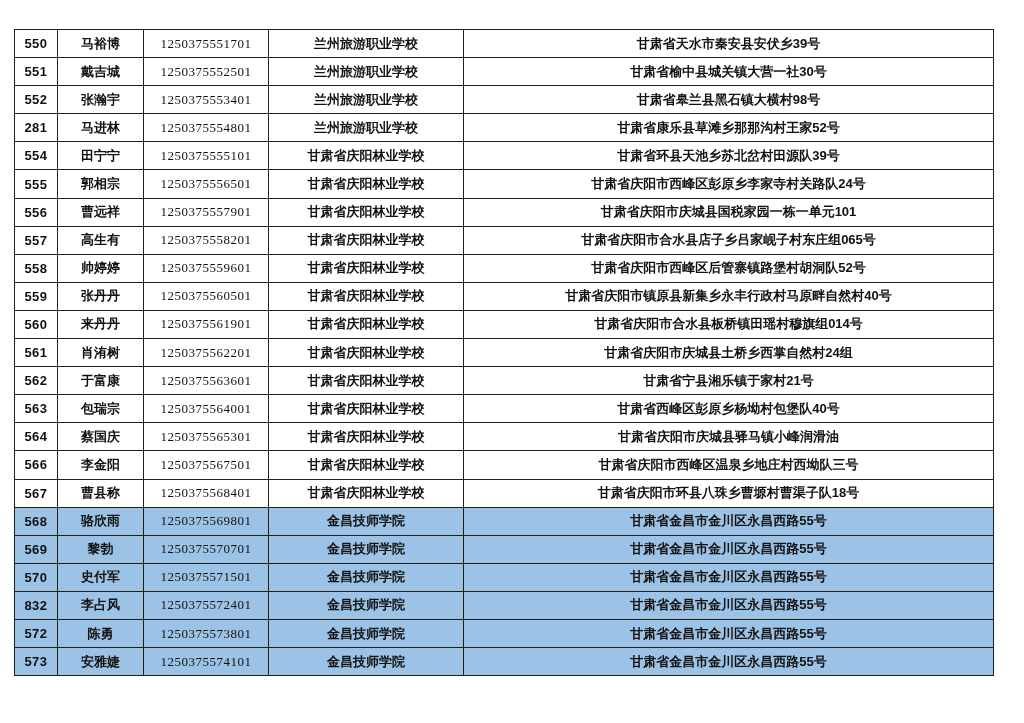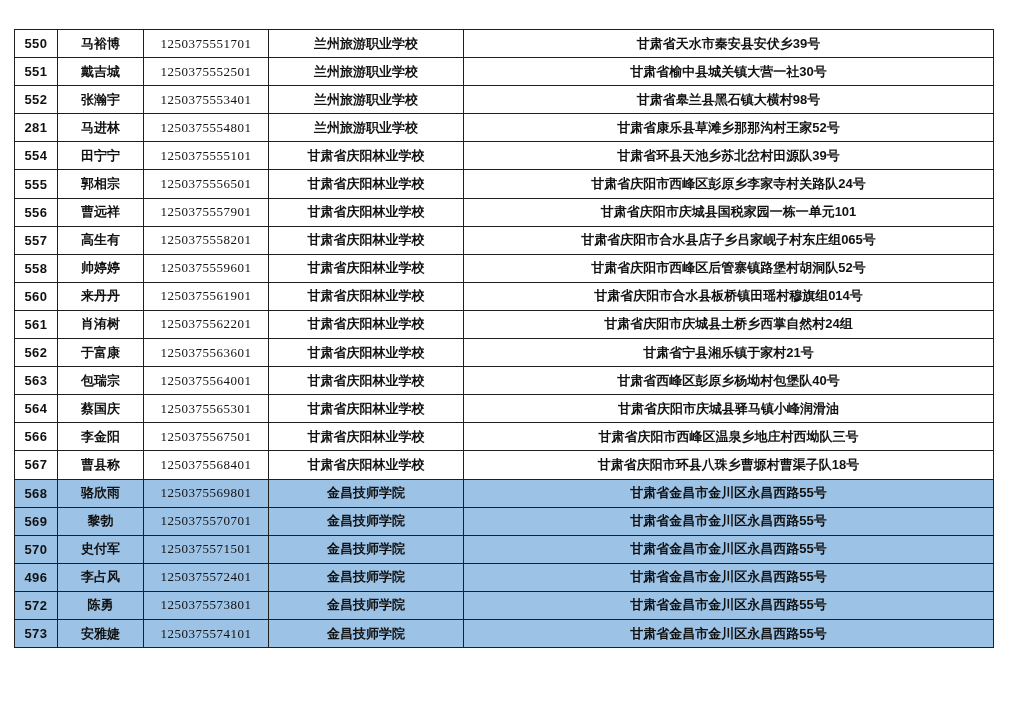--- a/index.html
+++ b/index.html
@@ -131,20 +131,27 @@
     <td class="c-addr">甘肃省庆阳市合水县店子乡吕家岘子村东庄组065号</td>
   </tr>
         <tr>
     <td class="c-no">558</td>
     <td class="c-name">帅婷婷</td>
     <td class="c-id">1250375559601</td>
     <td class="c-school">甘肃省庆阳林业学校</td>
     <td class="c-addr">甘肃省庆阳市西峰区后管寨镇路堡村胡洞队52号</td>
   </tr>
         <tr>
+    <td class="c-no">559</td>
+    <td class="c-name">张丹丹</td>
+    <td class="c-id">1250375560501</td>
+    <td class="c-school">甘肃省庆阳林业学校</td>
+    <td class="c-addr">甘肃省庆阳市镇原县新集乡永丰行政村马原畔自然村40号</td>
+  </tr>
+        <tr>
     <td class="c-no">560</td>
     <td class="c-name">来丹丹</td>
     <td class="c-id">1250375561901</td>
     <td class="c-school">甘肃省庆阳林业学校</td>
     <td class="c-addr">甘肃省庆阳市合水县板桥镇田瑶村穆旗组014号</td>
   </tr>
         <tr>
     <td class="c-no">561</td>
     <td class="c-name">肖洧树</td>
     <td class="c-id">1250375562201</td>
@@ -201,21 +208,21 @@
     <td class="c-addr">甘肃省金昌市金川区永昌西路55号</td>
   </tr>
         <tr class="hl">
     <td class="c-no">570</td>
     <td class="c-name">史付军</td>
     <td class="c-id">1250375571501</td>
     <td class="c-school">金昌技师学院</td>
     <td class="c-addr">甘肃省金昌市金川区永昌西路55号</td>
   </tr>
         <tr class="hl">
-    <td class="c-no">496</td>
+    <td class="c-no">832</td>
     <td class="c-name">李占风</td>
     <td class="c-id">1250375572401</td>
     <td class="c-school">金昌技师学院</td>
     <td class="c-addr">甘肃省金昌市金川区永昌西路55号</td>
   </tr>
         <tr class="hl">
     <td class="c-no">572</td>
     <td class="c-name">陈勇</td>
     <td class="c-id">1250375573801</td>
     <td class="c-school">金昌技师学院</td>

